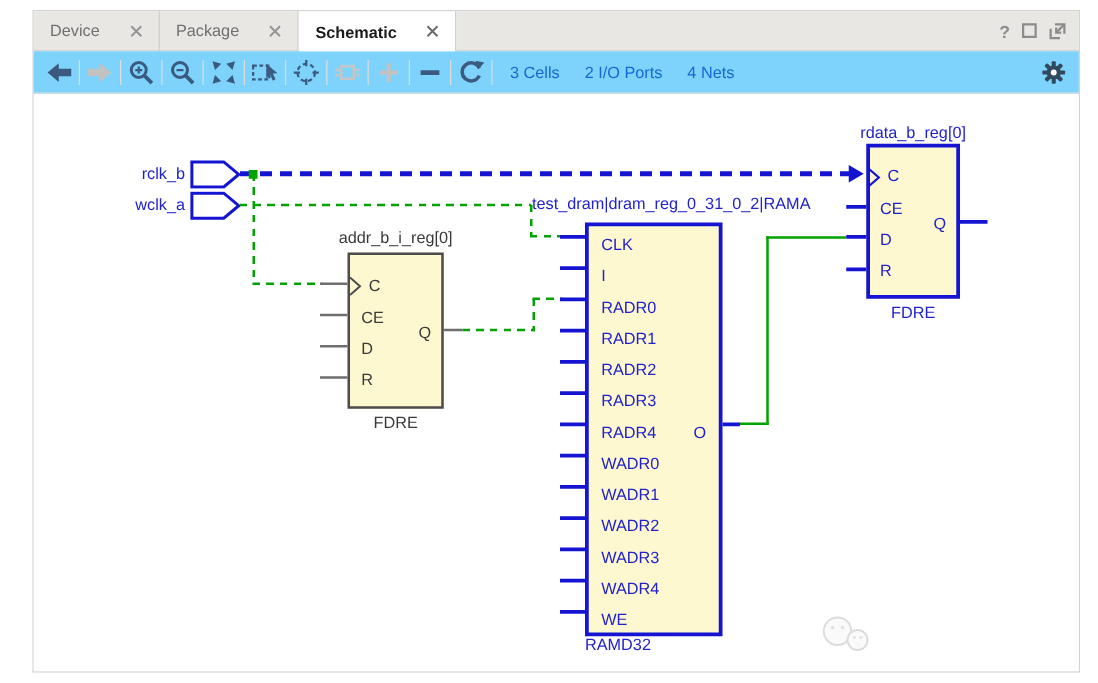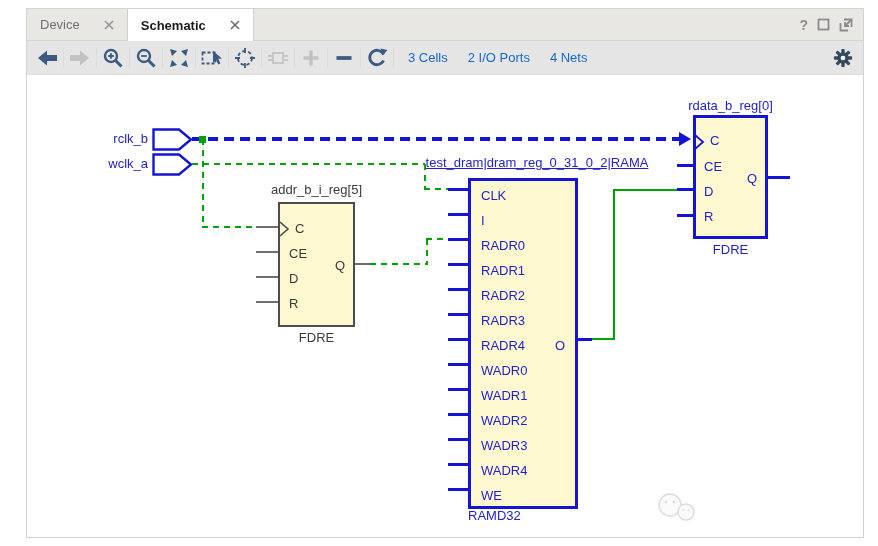--- a/index.html
+++ b/index.html
@@ -17,21 +17,21 @@
   .tabbar{ height:32px; background:#e9e7e4; display:flex; align-items:stretch;
            border-bottom:1px solid #d6d4d2; }
   .tab{ display:flex; align-items:center; gap:24px; padding:0 13px;
         font-size:13px; color:#6f6f6f; border-right:1px solid #d2d0ce; cursor:default;}
   .tab.active{ background:#fff; color:#1a1a1a; font-weight:bold; margin-bottom:-1px; }
   .tab .x{ width:10px; height:10px; display:block; }
   .tab-spacer{ flex:1; }
   .winbtns{ display:flex; align-items:center; gap:9px; padding-right:10px; }
   .winbtns .wb{ color:#8c8c8c; font-size:14px; font-weight:bold; display:flex; align-items:center;}
   
-  .toolbar{ height:34px; background:#e5e5e5; border-bottom:1px solid #dedede;
+  .toolbar{ height:34px; background:#7dd3fc; border-bottom:1px solid #dedede;
             display:flex; align-items:center; padding:0 8px; }
   .tbtn{ width:24px; height:24px; display:flex; align-items:center; justify-content:center; }
   .sep{ width:1px; height:20px; background:#dcdcdc; margin:0 4px; }
   .tlink{ font-size:13px; color:var(--link); margin:0 10px; cursor:pointer; }
   .tb-spacer{ flex:1; }
   
   .canvas{ position:absolute; left:0; top:67px; right:0; bottom:0; background:#fff; overflow:hidden; }
   .abs{ position:absolute; }
   .lbl{ position:absolute; font-size:13px; white-space:nowrap; }
   .blue-t{ color:var(--blue-text); }
@@ -64,20 +64,26 @@
 
 <div class="panel">
 
   <div class="tabbar">
     <div class="tab">
       <span>Device</span>
       <svg class="x" viewBox="0 0 10 10">
           <path d="M1,1 L9,9 M9,1 L1,9" stroke="#949494" stroke-width="1.6" fill="none"></path>
         </svg>
     </div>
+    <div class="tab">
+      <span>Package</span>
+      <svg class="x" viewBox="0 0 10 10">
+          <path d="M1,1 L9,9 M9,1 L1,9" stroke="#949494" stroke-width="1.6" fill="none"></path>
+        </svg>
+    </div>
     <div class="tab active">
       <span>Schematic</span>
       <svg class="x" viewBox="0 0 10 10">
           <path d="M1,1 L9,9 M9,1 L1,9" stroke="#6b6b6b" stroke-width="1.6" fill="none"></path>
         </svg>
     </div>
     <div class="tab-spacer"></div>
     <div class="winbtns">
       <span class="wb">?</span>
       <svg class="wb" width="13" height="13" viewBox="0 0 13 13">
@@ -212,40 +218,40 @@
     <div class="junction" style="left:172px; top:60px;"></div>
 
     <div class="net-dash-h" style="left:343px; top:187px; width:58px;"></div>
     <div class="net-dash-v" style="left:399px; top:163px; height:26px;"></div>
     <div class="net-dash-h" style="left:399px; top:162px; width:24px;"></div>
 
     <div class="net-solid-h" style="left:565px; top:262px; width:23px;"></div>
     <div class="net-solid-v" style="left:586px; top:113px; height:151px;"></div>
     <div class="net-solid-h" style="left:586px; top:113px; width:64px;"></div>
 
-    <div class="lbl gray-t" style="left:221px; top:106px; width:137px; text-align:center;">addr_b_i_reg[5]</div>
+    <div class="lbl gray-t" style="left:221px; top:106px; width:137px; text-align:center;">addr_b_i_reg[0]</div>
     <div class="cell graycell" style="left:251px; top:126px; width:77px; height:125px;">
       <svg class="abs" style="left:0px; top:17px;" width="10" height="16" viewBox="0 0 10 16">
           <path d="M0,1 L8,8 L0,15" fill="none" stroke="#4c4c4c" stroke-width="1.6"></path>
         </svg>
       <div class="pinlbl gray-t" style="left:15px; top:16px;">C</div>
       <div class="pinlbl gray-t" style="left:9px; top:41px;">CE</div>
       <div class="pinlbl gray-t" style="left:9px; top:66px;">D</div>
       <div class="pinlbl gray-t" style="left:9px; top:91px;">R</div>
       <div class="pinlbl gray-t" style="right:8px; top:53px;">Q</div>
     </div>
     <div class="lbl gray-t" style="left:251px; top:254px; width:77px; text-align:center;">FDRE</div>
 
     <div class="stub g" style="left:229px; top:150px; width:22px;"></div>
     <div class="stub g" style="left:229px; top:175px; width:22px;"></div>
     <div class="stub g" style="left:229px; top:200px; width:22px;"></div>
     <div class="stub g" style="left:229px; top:225px; width:22px;"></div>
     <div class="stub g" style="left:328px; top:187px; width:15px;"></div>
 
-    <div class="lbl blue-t" style="left:396px; top:79px; width:228px; text-align:center;text-decoration:underline;">test_dram|dram_reg_0_31_0_2|RAMA</div>
+    <div class="lbl blue-t" style="left:396px; top:79px; width:228px; text-align:center;">test_dram|dram_reg_0_31_0_2|RAMA</div>
     <div class="cell bluecell" style="left:441px; top:102px; width:110px; height:331px;">
       <div class="pinlbl blue-t" style="left:10px; top:6px;">CLK</div>
       <div class="pinlbl blue-t" style="left:10px; top:31px;">I</div>
       <div class="pinlbl blue-t" style="left:10px; top:56px;">RADR0</div>
       <div class="pinlbl blue-t" style="left:10px; top:81px;">RADR1</div>
       <div class="pinlbl blue-t" style="left:10px; top:106px;">RADR2</div>
       <div class="pinlbl blue-t" style="left:10px; top:131px;text-align:right;">RADR3</div>
       <div class="pinlbl blue-t" style="left:10px; top:156px;">RADR4</div>
       <div class="pinlbl blue-t" style="left:10px; top:181px;">WADR0</div>
       <div class="pinlbl blue-t" style="left:10px; top:206px;">WADR1</div>

